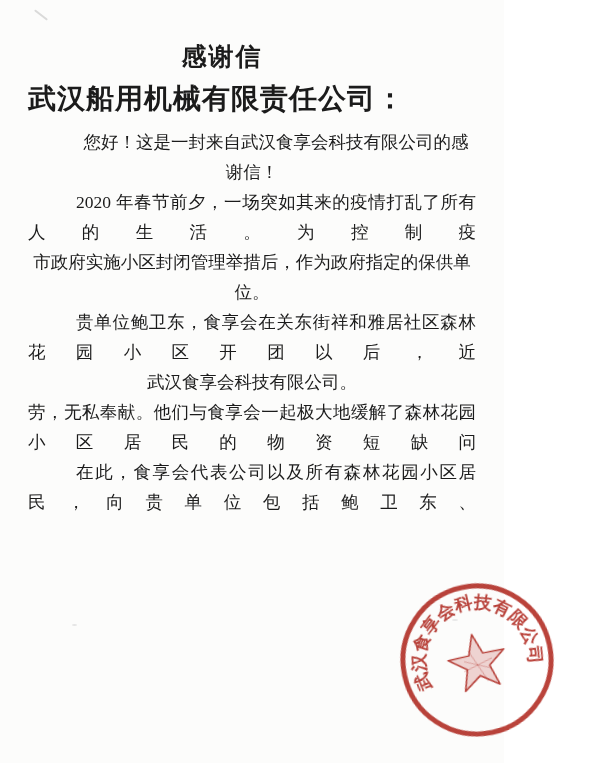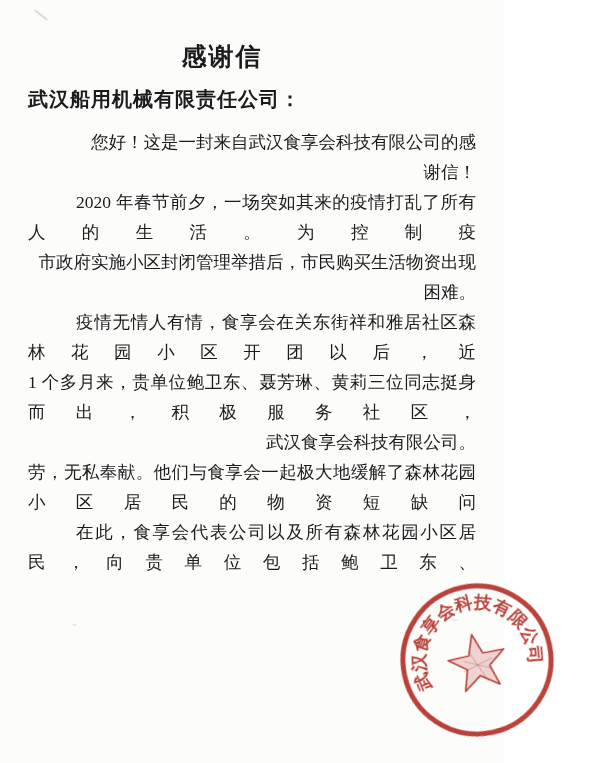--- a/index.html
+++ b/index.html
@@ -14,28 +14,28 @@
   }
   .title{
     position:relative;left:-30px;
     padding-top:42px;margin:0;
     text-align:center;
     font-size:25px;font-weight:bold;letter-spacing:2px;
     line-height:30px;
   }
   .recipient{
     margin:14px 0 0 28px;
-    font-size:20px;font-weight:bold;line-height:26px;
+    font-size:28px;font-weight:bold;line-height:26px;
     letter-spacing:1px;
   }
   .body{
     margin:15px 28px 0 28px;
     font-size:17.5px;line-height:30px;
   }
-  .line{text-align:right;}
+  .line{text-align:center;}
   .line.indent{text-indent:48px;}
   .line.just{text-align:justify;text-align-last:justify;}
   .seal{
     position:absolute;left:396px;top:579px;width:162px;height:162px;
     transform:rotate(-12deg);
     mix-blend-mode:multiply;
     opacity:.93;
     filter:blur(.3px);
     pointer-events:none;
   }
@@ -56,27 +56,26 @@
   <div class="recipient">武汉船用机械有限责任公司：</div>
 
   <div class="body">
 
     <div>
       <div class="line indent">您好！这是一封来自武汉食享会科技有限公司的感谢信！</div>
     </div>
 
     <div>
       <div class="line indent just">2020 年春节前夕，一场突如其来的疫情打乱了所有人的生活。为控制疫</div>
-      <div class="line">市政府实施小区封闭管理举措后，市民购买生活物资出现困难。</div>
+      <div class="line">市政府实施小区封闭管理举措后，作为政府指定的保供单位。</div>
     </div>
 
 
     <div>
-      <div class="line indent just">疫情无情人有情，食享会在关东街祥和雅居社区森林花园小区开团以后，近</div>
-      <div class="line just">1 个多月来，贵单位鲍卫东、聂芳琳、黄莉三位同志挺身而出，积极服务社区，</div>
+      <div class="line indent just">贵单位鲍卫东，食享会在关东街祥和雅居社区森林花园小区开团以后，近</div>
       <div class="line">武汉食享会科技有限公司。</div>
     </div>
 
     <div>
       <div class="line just">劳，无私奉献。他们与食享会一起极大地缓解了森林花园小区居民的物资短缺问</div>
     </div>
 
     <div>
       <div class="line indent just">在此，食享会代表公司以及所有森林花园小区居民，向贵单位包括鲍卫东、</div>
 

